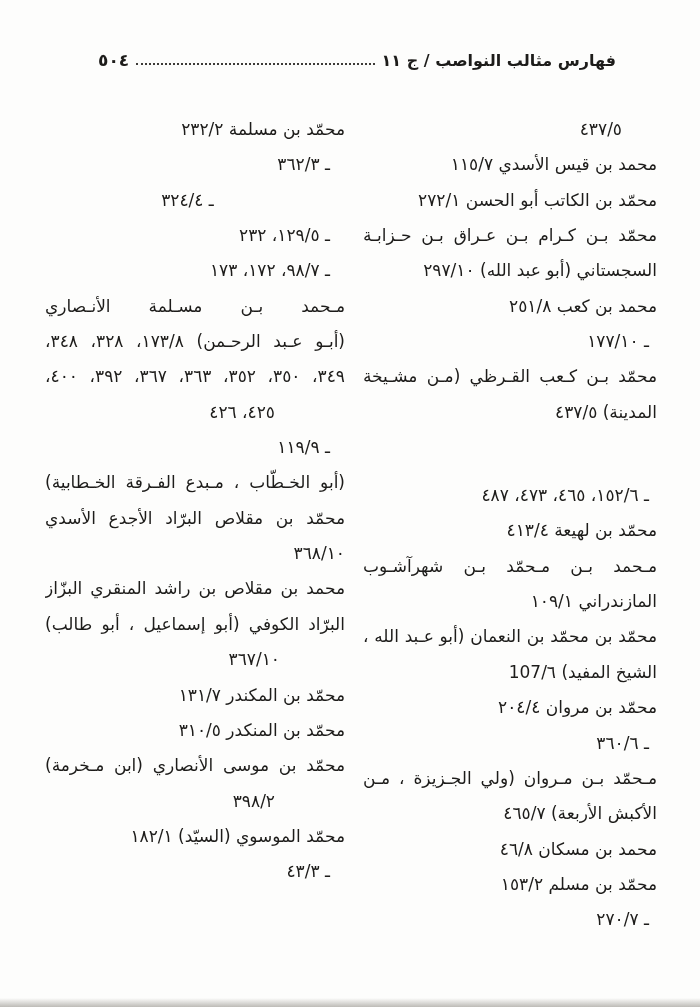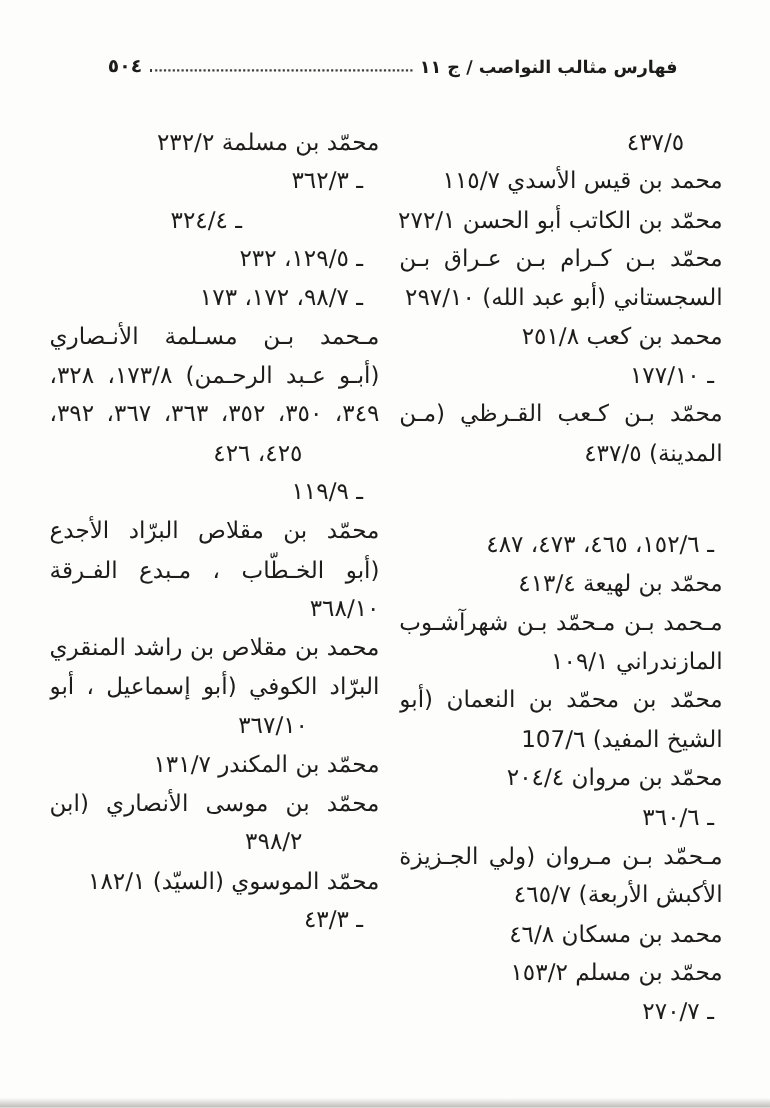--- a/index.html
+++ b/index.html
@@ -22,21 +22,21 @@
     font-size: 16px; font-weight: 600;
   }
   .header .title { white-space: nowrap; letter-spacing: 0.2px; }
   .header .leader {
     flex: 1; height: 0;
     border-bottom: 2px dotted #3d3b38;
     margin: 0 7px 5px 7px;
   }
   .header .page-num { font-size: 17px; margin-left: 20px; }
 
-  .column { position: absolute; top: 112px; font-size: 21px; }
+  .column { position: absolute; top: 112px; font-size: 17px; }
   .col-right { right: 43px; width: 294px; }
   .col-left  { left: 45px;  width: 300px; }
 
   .line {
     height: 35.35px; line-height: 35.35px;
     text-align: right; white-space: nowrap;
   }
   .line.justify {
     text-align: justify;
     text-align-last: justify;
@@ -90,27 +90,28 @@
       <div class="line">محمّد بن مسلمة ٢٣٢/٢</div>
       <div class="line" style="padding-right: 15px;">ـ ٣٦٢/٣</div>
       <div class="line" style="padding-right: 15px; text-align: center;">ـ ٣٢٤/٤</div>
       <div class="line" style="padding-right: 15px;">ـ ١٢٩/٥، ٢٣٢</div>
       <div class="line" style="padding-right: 15px;">ـ ٩٨/٧، ١٧٢، ١٧٣</div>
       <div class="line justify">مـحمد بـن مسـلمة الأنـصاري</div>
       <div class="line justify">(أبـو عـبد الرحـمن) ١٧٣/٨، ٣٢٨، ٣٤٨،</div>
       <div class="line justify">٣٤٩، ٣٥٠، ٣٥٢، ٣٦٣، ٣٦٧، ٣٩٢، ٤٠٠،</div>
       <div class="line" style="padding-right: 70px;">٤٢٥، ٤٢٦</div>
       <div class="line" style="padding-right: 15px;">ـ ١١٩/٩</div>
+      <div class="line justify">(أبو الخـطّاب ، مـبدع الفـرقة الخـطابية)</div>
       <div class="line justify">محمّد بن مقلاص البرّاد الأجدع الأسدي</div>
-      <div class="line justify">(أبو الخـطّاب ، مـبدع الفـرقة الخـطابية)</div>
       <div class="line">٣٦٨/١٠</div>
       <div class="line justify">محمد بن مقلاص بن راشد المنقري البزّاز</div>
       <div class="line justify">البرّاد الكوفي (أبو إسماعيل ، أبو طالب)</div>
       <div class="line" style="padding-right: 65px;">٣٦٧/١٠</div>
       <div class="line">محمّد بن المكندر ١٣١/٧</div>
+      <div class="line">محمّد بن المنكدر ٣١٠/٥</div>
       <div class="line justify">محمّد بن موسى الأنصاري (ابن مـخرمة)</div>
       <div class="line" style="padding-right: 70px;">٣٩٨/٢</div>
       <div class="line">محمّد الموسوي (السيّد) ١٨٢/١</div>
       <div class="line" style="padding-right: 15px;">ـ ٤٣/٣</div>
     </div>
 
   <div class="bottom-shadow"></div>
 
 </div>
 

